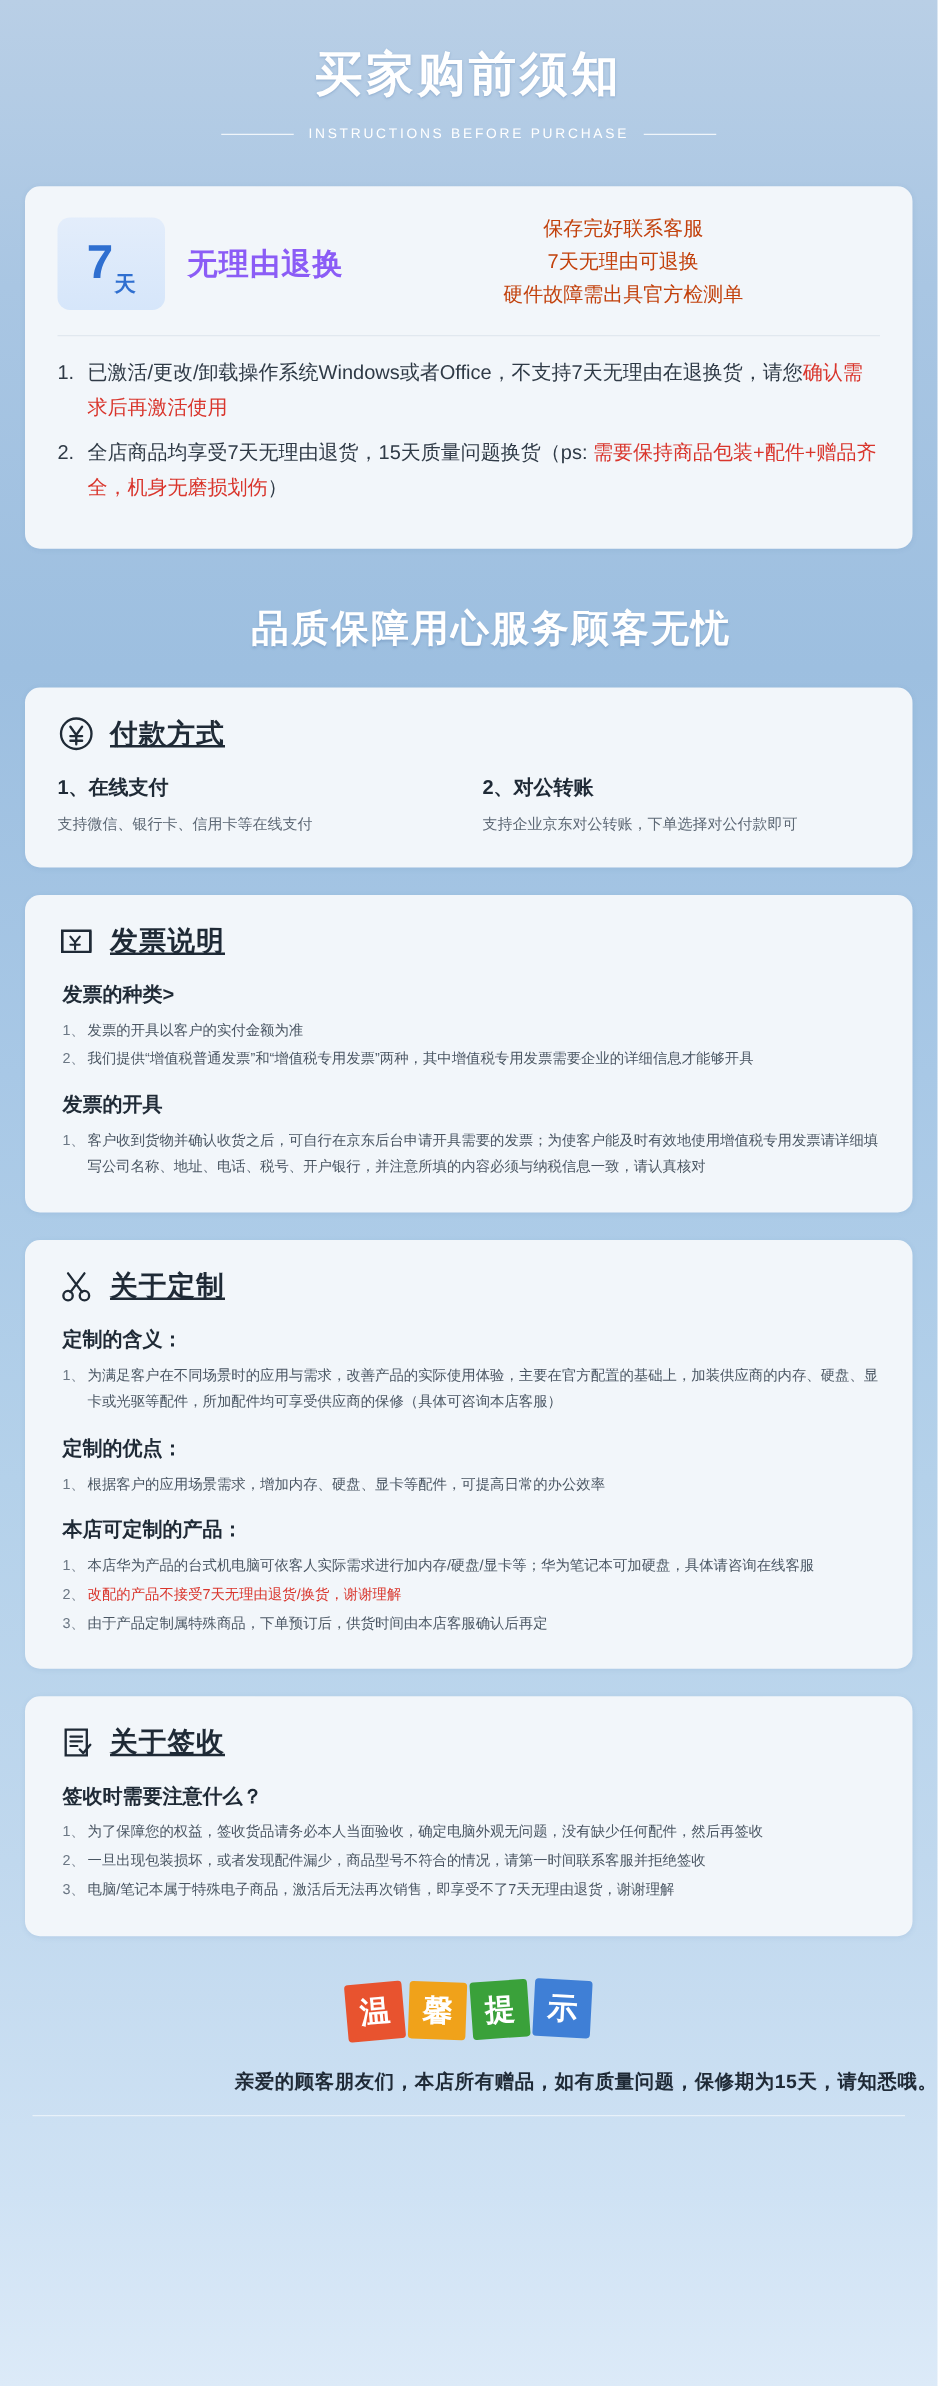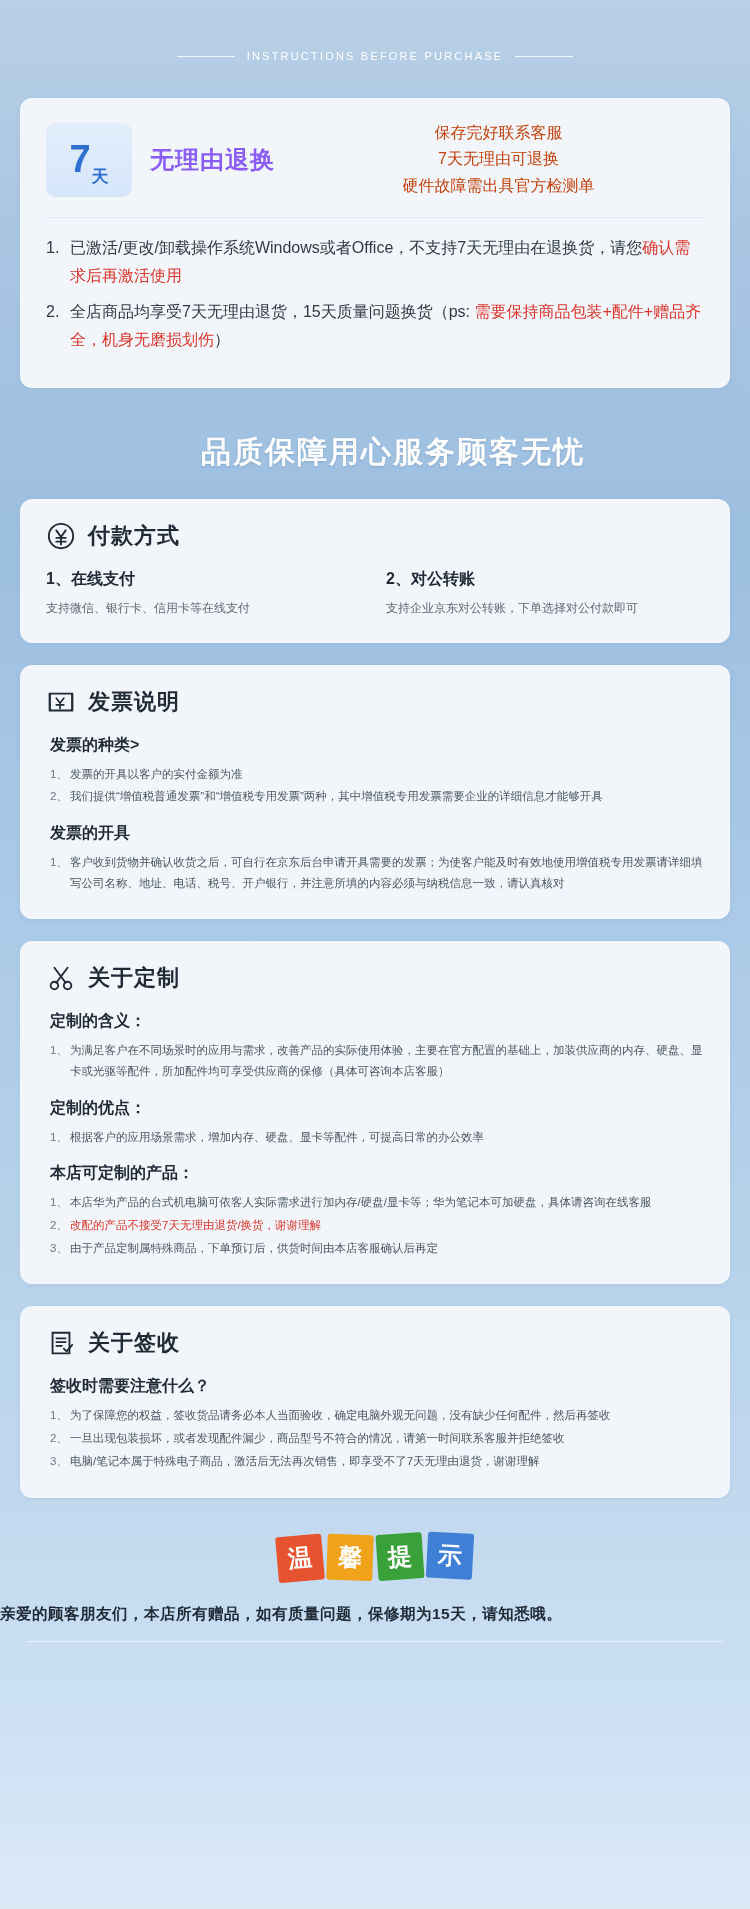--- a/index.html
+++ b/index.html
@@ -127,20 +127,21 @@
     display: flex;
     align-items: center;
     gap: 12px;
     margin-bottom: 18px;
   }
   .block-head h3 {
     font-size: 22px;
     font-weight: bold;
     color: #1f2a36;
     letter-spacing: 1px;
+    text-decoration: underline;
   }
   .bicon { width: 30px; height: 30px; flex: none; }
 
   
   .pay-cols { display: flex; gap: 22px; }
   .pay-col { flex: 1; }
   .pay-col h4 {
     font-size: 16px;
     font-weight: bold;
     color: #1f2a36;
@@ -198,33 +199,34 @@
   }
   .tc0 { background: #e8532f; transform: rotate(-4deg); }
   .tc1 { background: #f0a21a; transform: rotate(3deg); }
   .tc2 { background: #3aa13a; transform: rotate(-3deg); }
   .tc3 { background: #3f7fd6; transform: rotate(4deg); }
   .tips-text {
     margin-top: 24px;
     font-size: 15.5px;
     color: #1f2a36;
     font-weight: bold;
-    text-align: left;
+    text-align: right;
     letter-spacing: 0.5px;
   }
   .tips-divider {
     margin: 16px 26px 0 26px;
     height: 1px;
     background: rgba(255,255,255,0.55);
   }
 </style>
 </head>
 <body>
 
 <div class="banner">
+  <div class="banner-title">买家购前须知</div>
   <div class="banner-sub-wrap">
     <div class="banner-rule"></div>
     <div class="banner-sub">INSTRUCTIONS BEFORE PURCHASE</div>
     <div class="banner-rule"></div>
   </div>
 </div>
 
 <div class="card policy-card">
   <div class="policy-head">
     <div class="badge7">

